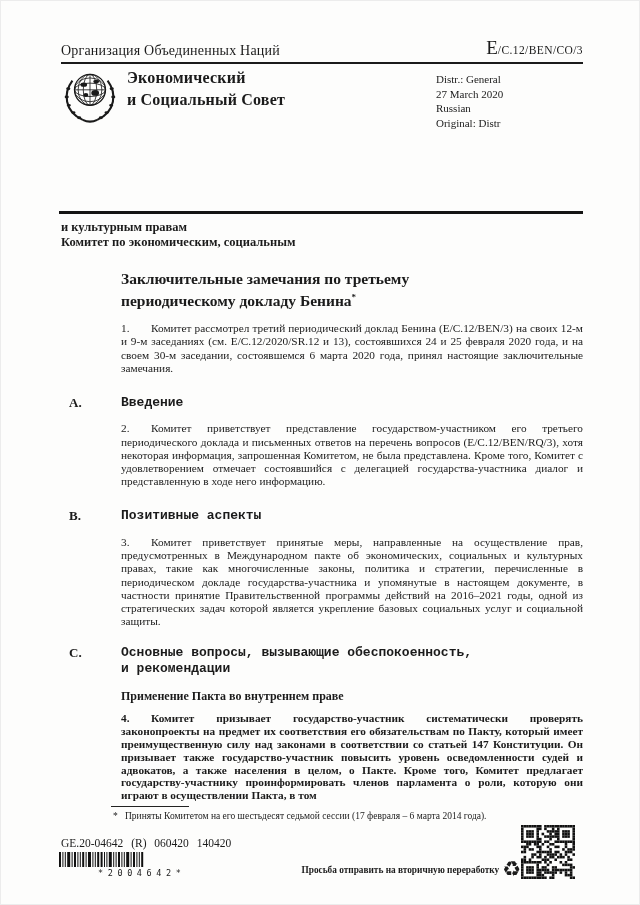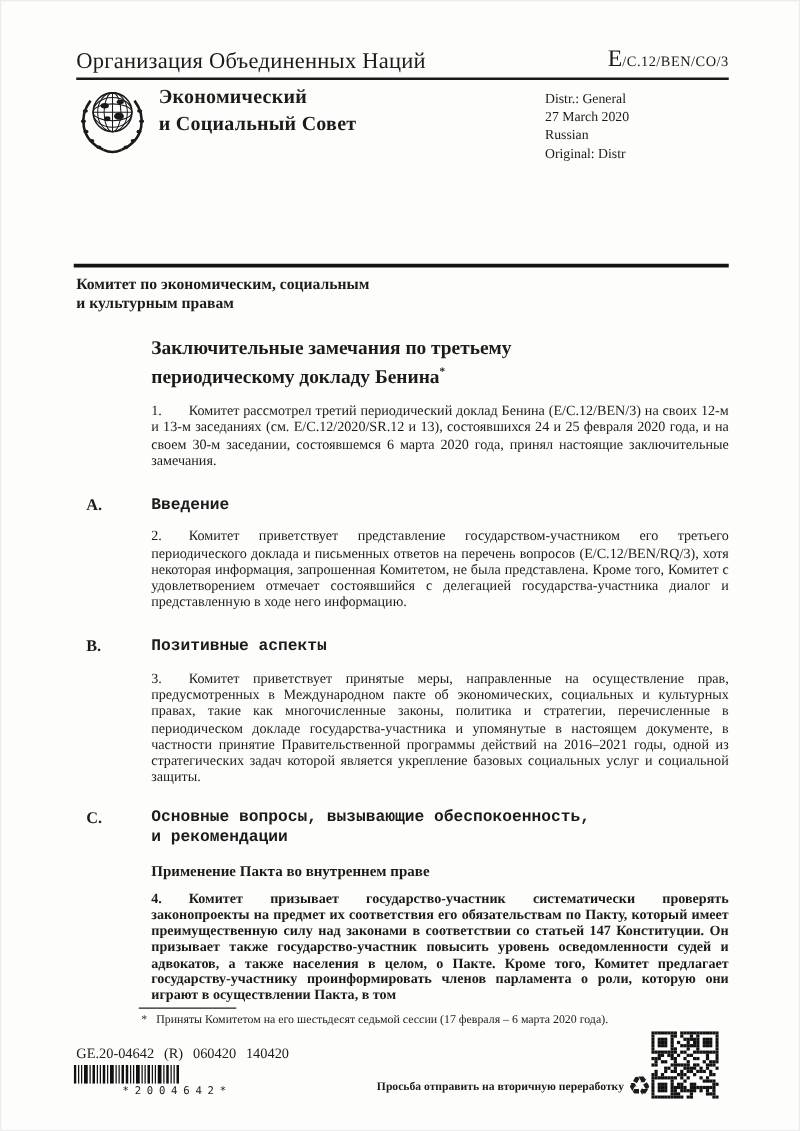--- a/index.html
+++ b/index.html
@@ -9,21 +9,21 @@
     background:#fdfdfc; color:#1b1b1b;
     font-family:"Liberation Serif", serif;
     border:1px solid #ececec; overflow:hidden;
   }
   
   .hdr-row {
     position:absolute; top:36px; left:60px; width:522px;
     display:flex; justify-content:space-between; align-items:flex-end;
     border-bottom:2px solid #1b1b1b; padding-bottom:3px;
   }
-  .org-name { font-size:18px; letter-spacing:0.2px; }
+  .org-name { font-size:14px; letter-spacing:0.2px; }
   .doc-symbol { white-space:nowrap; }
   .sym-big { font-size:19px; }
   .sym-rest { font-size:11.5px; letter-spacing:0.4px; }
   .emblem { position:absolute; top:64px; left:60px; width:58px; height:60px; }
   .council-title {
     position:absolute; top:66px; left:126px;
     font-size:16px; font-weight:bold; line-height:22px; letter-spacing:0.2px;
   }
   .distr { position:absolute; top:71px; left:435px; font-size:11px; line-height:14.5px; }
   
@@ -118,28 +118,28 @@
   <div class="distr">
     <div>Distr.: General</div>
     <div>27 March 2020</div>
     <div>Russian</div>
     <div>Original: Distr</div>
   </div>
 
   <div class="thick-rule"></div>
 
   <div class="committee">
+    <div>и культурным правам</div>
     <div>Комитет по экономическим, социальным</div>
-    <div>и культурным правам</div>
   </div>
 
   <div class="content">
     <div class="doc-title"><span>Заключительные замечания по третьему периодическому докладу Бенина</span><sup>*</sup></div>
 
-    <p class="body"><span class="pnum">1.</span><span>Комитет рассмотрел третий периодический доклад Бенина (E/C.12/BEN/3) на своих 12-м и 13-м заседаниях (см. E/C.12/2020/SR.12 и 13), состоявшихся 24 и 25 февраля 2020 года, и на своем 30-м заседании, состоявшемся 6 марта 2020 года, принял настоящие заключительные замечания.</span></p>
+    <p class="body"><span class="pnum">1.</span><span>Комитет рассмотрел третий периодический доклад Бенина (E/C.12/BEN/3) на своих 12-м и 9-м заседаниях (см. E/C.12/2020/SR.12 и 13), состоявшихся 24 и 25 февраля 2020 года, и на своем 30-м заседании, состоявшемся 6 марта 2020 года, принял настоящие заключительные замечания.</span></p>
 
     <div class="sec-head">
       <span class="sec-letter">A.</span>
       <span class="sec-title">Введение</span>
     </div>
     <p class="body"><span class="pnum">2.</span><span>Комитет приветствует представление государством-участником его третьего периодического доклада и письменных ответов на перечень вопросов (E/C.12/BEN/RQ/3), хотя некоторая информация, запрошенная Комитетом, не была представлена. Кроме того, Комитет с удовлетворением отмечает состоявшийся с делегацией государства-участника диалог и представленную в ходе него информацию.</span></p>
 
     <div class="sec-head">
       <span class="sec-letter">B.</span>
       <span class="sec-title">Позитивные аспекты</span>
@@ -149,21 +149,21 @@
     <div class="sec-head tight">
       <span class="sec-letter">C.</span>
       <span class="sec-title narrow">Основные вопросы, вызывающие обеспокоенность, и рекомендации</span>
     </div>
     <div class="subhead">Применение Пакта во внутреннем праве</div>
     <p class="body bold"><span class="pnum">4.</span><span>Комитет призывает государство-участник систематически проверять законопроекты на предмет их соответствия его обязательствам по Пакту, который имеет преимущественную силу над законами в соответствии со статьей 147 Конституции. Он призывает также государство-участник повысить уровень осведомленности судей и адвокатов, а также населения в целом, о Пакте. Кроме того, Комитет предлагает государству-участнику проинформировать членов парламента о роли, которую они играют в осуществлении Пакта, в том</span></p>
   </div>
 
   <div class="footnote-block">
     <div class="footnote-sep"></div>
-    <div class="footnote-text"><span class="fn-marker">*</span><span>Приняты Комитетом на его шестьдесят седьмой сессии (17 февраля – 6 марта 2020 года).</span></div>
+    <div class="footnote-text"><span class="fn-marker">*</span><span>Приняты Комитетом на его шестьдесят седьмой сессии (17 февраля – 6 марта 2014 года).</span></div>
   </div>
 
   <div class="ge-line">GE.20-04642 (R) 060420 140420</div>
 
   <div class="barcode-wrap">
     <svg id="barcode-svg" class="barcode-svg" width="86" height="15">
         <rect x="0" y="0" width="2" height="15"></rect>
         <rect x="3.4" y="0" width="1" height="15"></rect>
         <rect x="5.8" y="0" width="1" height="15"></rect>
         <rect x="8.2" y="0" width="3" height="15"></rect>

